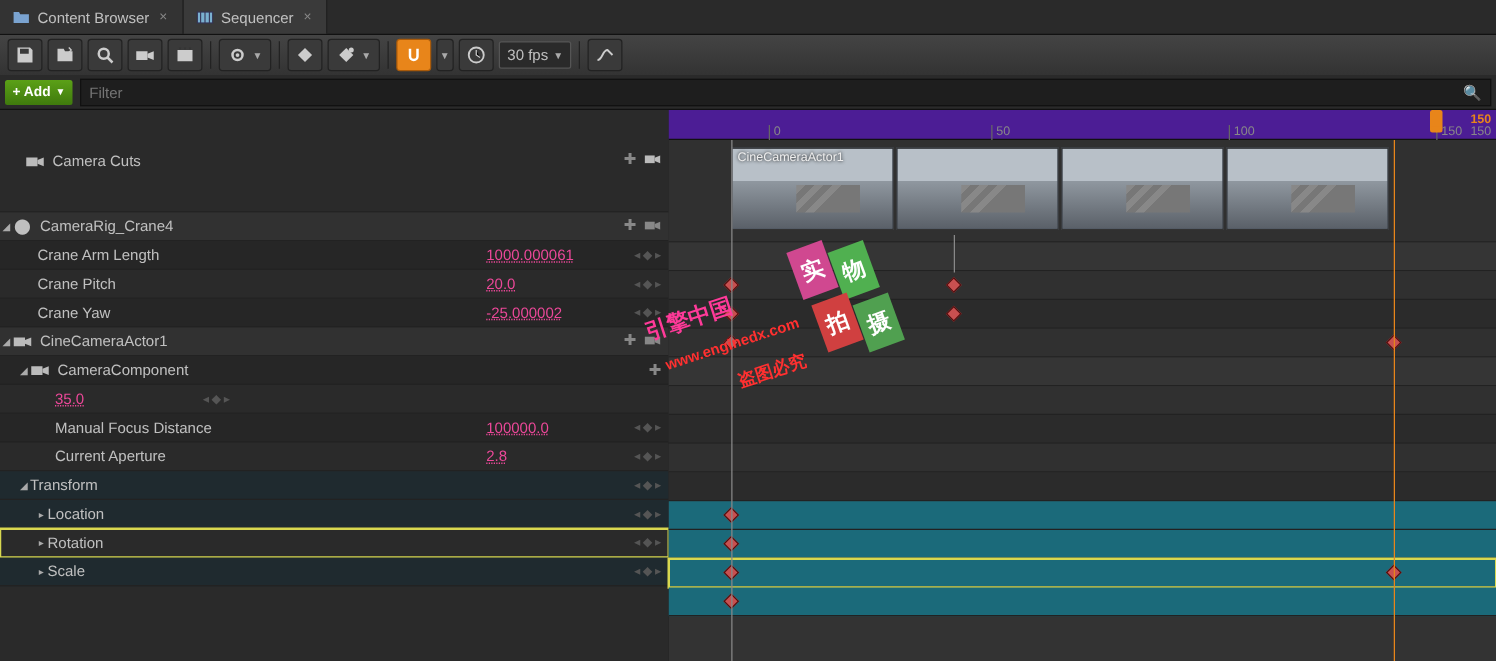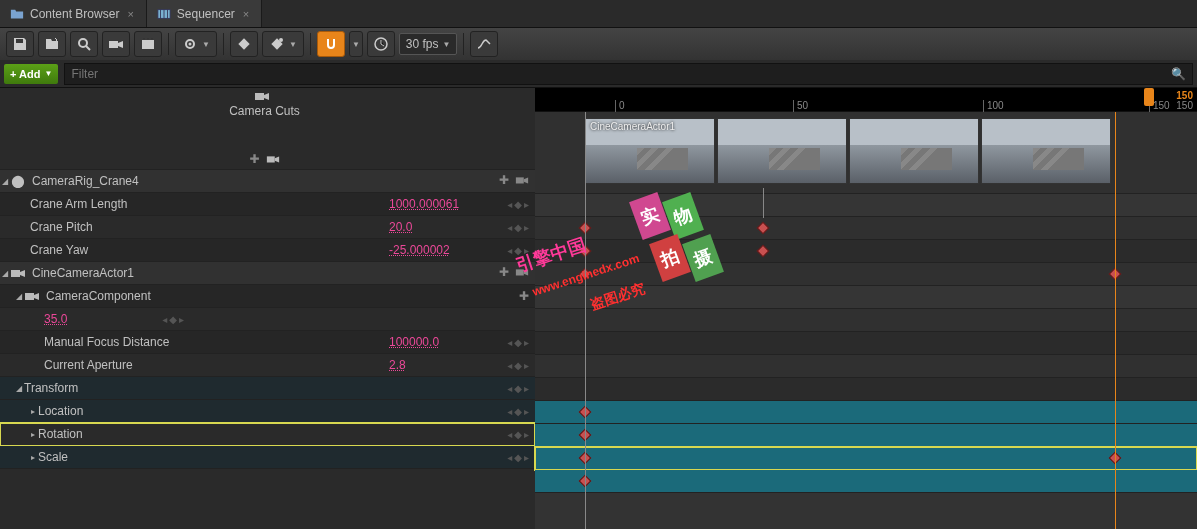--- a/index.html
+++ b/index.html
@@ -23,33 +23,33 @@
 .addbtn { background: linear-gradient(#5ba017,#3f7a0d); color: #fff; height: 20px; padding: 0 6px; display: flex; align-items: center; gap: 4px; border-radius: 2px; font-weight: bold; cursor: pointer; font-size: 11px; }
 .filter { flex: 1; height: 22px; background: #1e1e1e; border: 1px solid #111; margin-left: 6px; display: flex; align-items: center; padding: 0 6px; color: #666; }
 .filter input { flex: 1; background: transparent; border: none; color: #ccc; font-size: 12px; outline: none; }
 .filter .mag { color: #888; }
 
 .body { display: flex; height: calc(529px - 28px - 32px - 28px); }
 .left { width: 535px; background: #2a2a2a; overflow: hidden; display: flex; flex-direction: column; }
 .right { flex: 1; background: #333; position: relative; }
 
 .track-row { height: 23px; display: flex; align-items: center; border-bottom: 1px solid #222; padding-right: 6px; }
-.track-row.tall { height: 82px; flex-direction: column; }
+.track-row.tall { height: 82px; }
 .track-row.alt { background: #262626; }
 .track-row.sel-group { background: #1f2a2f; }
 .track-row.highlight { outline: 2px solid #d8d850; outline-offset: -1px; background: #2a2a2a; }
 .tri { width: 10px; color: #aaa; font-size: 8px; text-align: center; cursor: pointer; }
 .ico { width: 16px; height: 16px; margin-right: 6px; display: flex; align-items: center; justify-content: center; }
 .label { flex: 1; overflow: hidden; white-space: nowrap; }
 .val { color: #ec4899; text-decoration: underline dotted; margin-right: 10px; width: 90px; cursor: text; }
 .keybtns { display: flex; gap: 2px; align-items: center; color: #555; font-size: 10px; width: 40px; justify-content: flex-end; }
 .keybtns span { cursor: pointer; }
 .rowbtns { display: flex; gap: 6px; color: #888; }
 
-.ruler { height: 24px; background: #000000; position: relative; border-bottom: 1px solid #111; }
+.ruler { height: 24px; background: #4c1d95; position: relative; border-bottom: 1px solid #111; }
 .playhead-head { position: absolute; top: 0; width: 10px; height: 18px; background: #e8851a; border-radius: 2px; transform: translateX(-5px); z-index: 20; }
 .playhead-head::after { content: ""; position: absolute; bottom: -5px; left: 0; border: 5px solid transparent; border-top-color: #e8851a; }
 .rtick { position: absolute; top: 12px; height: 12px; border-left: 1px solid #666; color: #888; font-size: 10px; padding-left: 3px; }
 .rnum { position: absolute; top: 2px; font-size: 10px; color: #aaa; }
 .rnum.orange { color: #e8851a; font-weight: bold; }
 
 .tl-body { position: relative; height: calc(100% - 24px); }
 .tl-row { position: absolute; left: 0; right: 0; background: #303030; border-bottom: 1px solid #222; }
 .tl-row.teal { background: #1b6a7a; }
 .tl-row.sel { outline: 2px solid #d8d850; outline-offset: -1px; }

